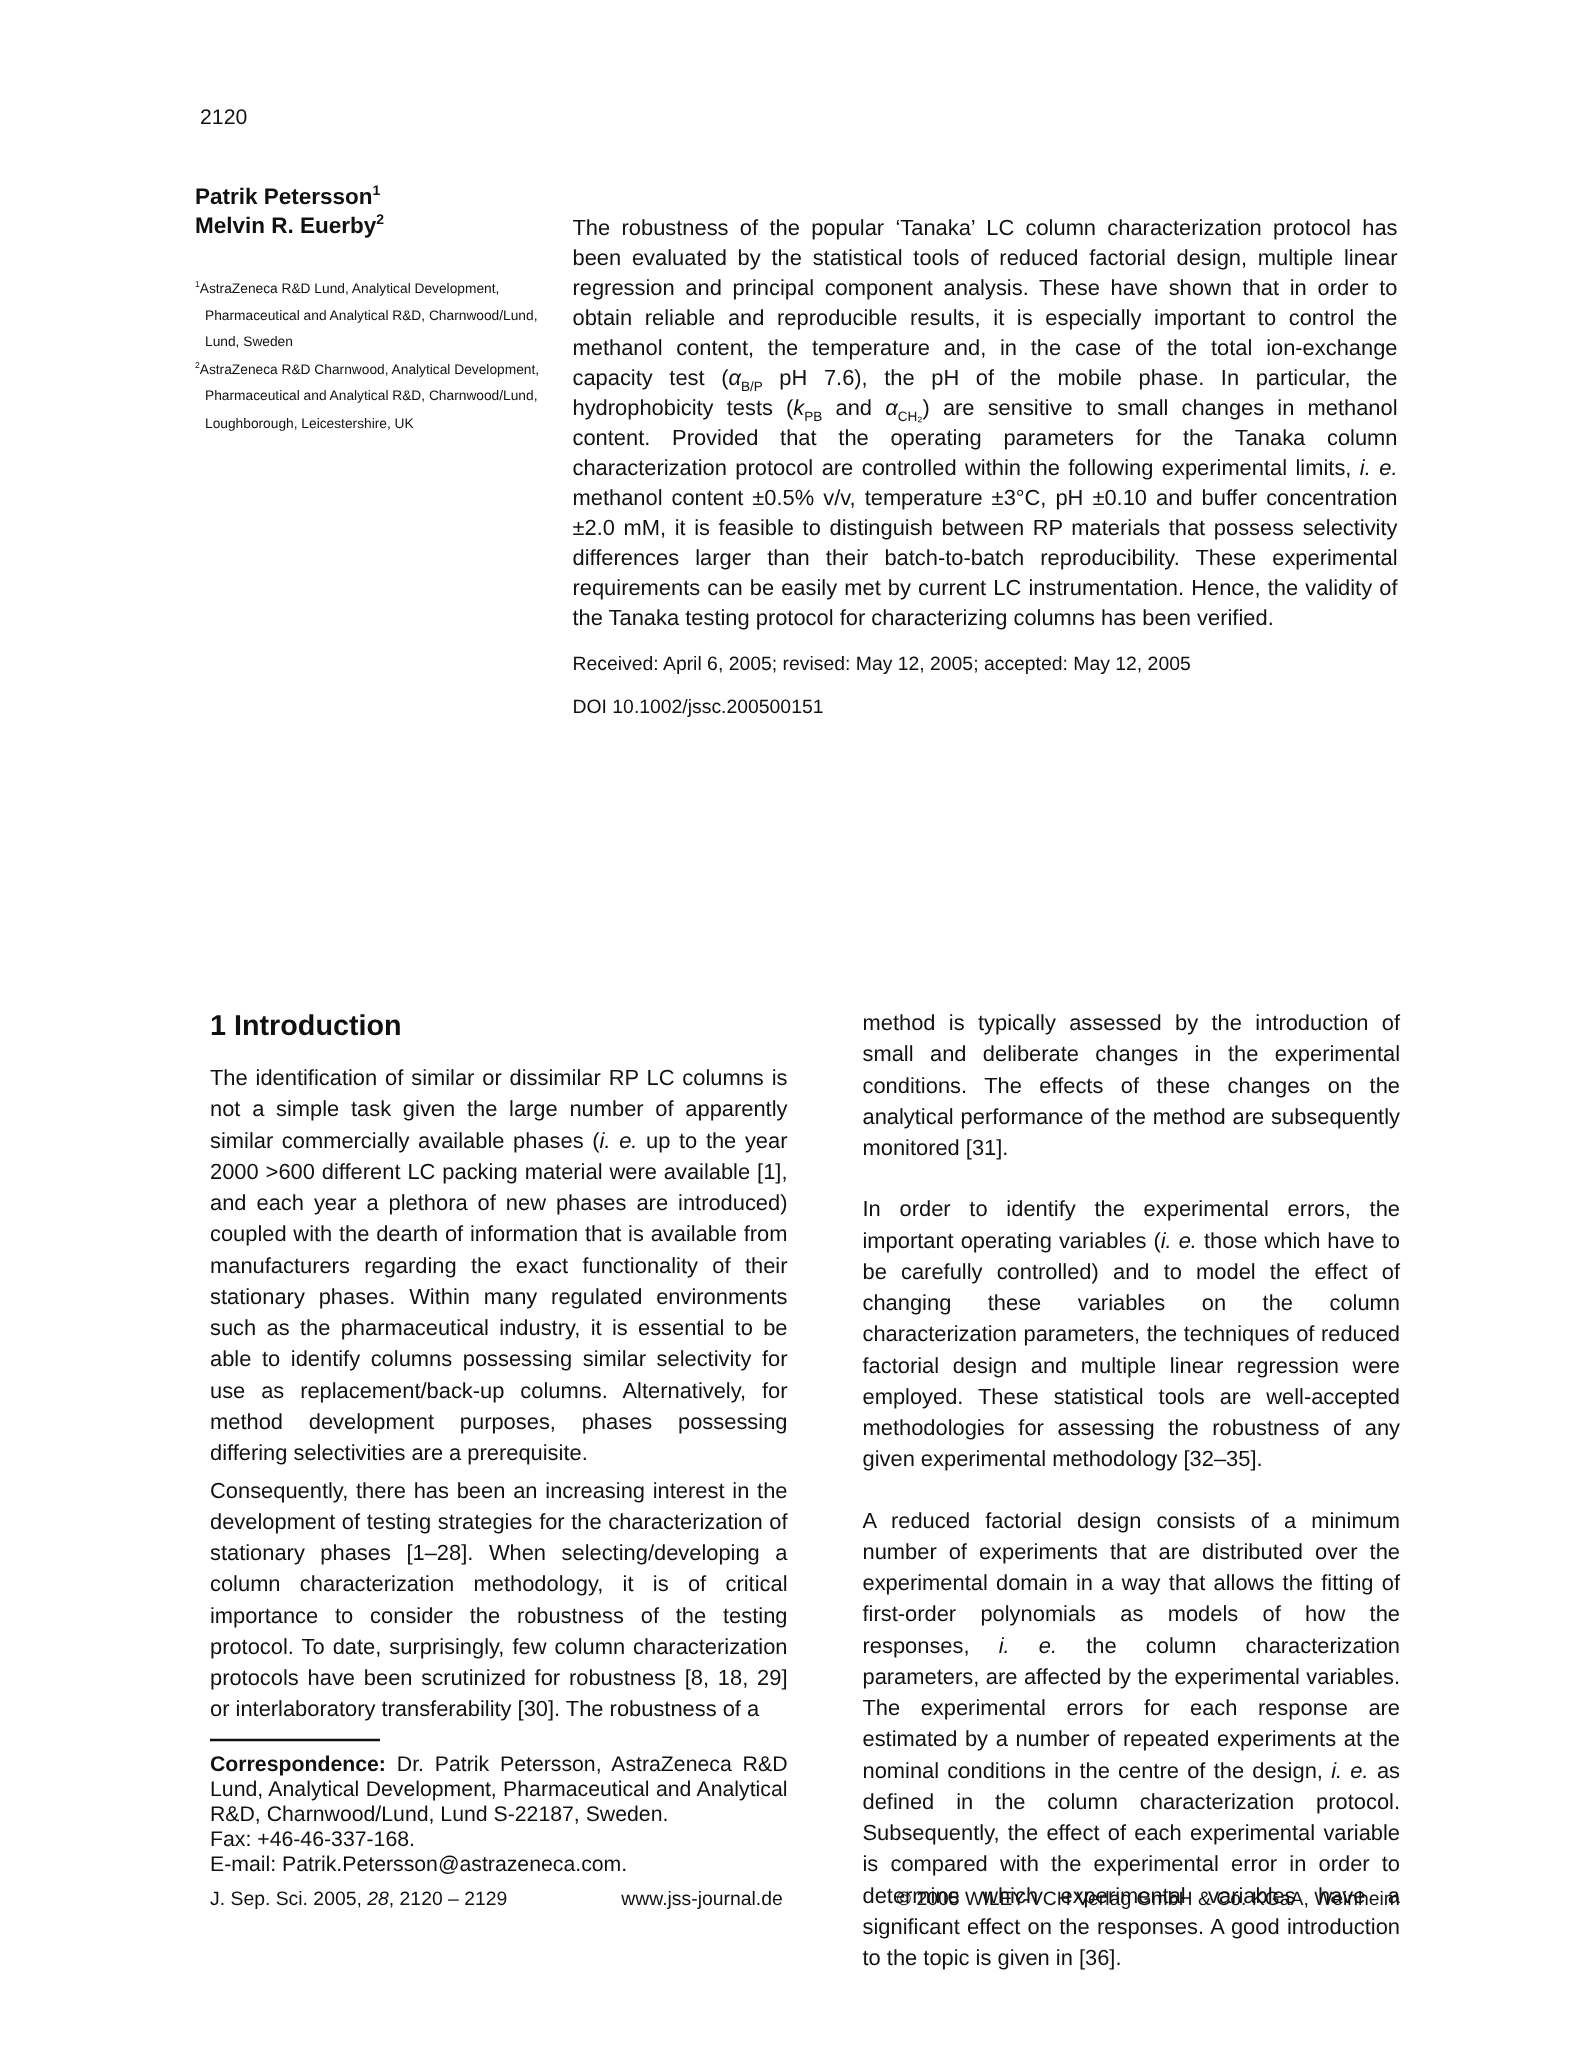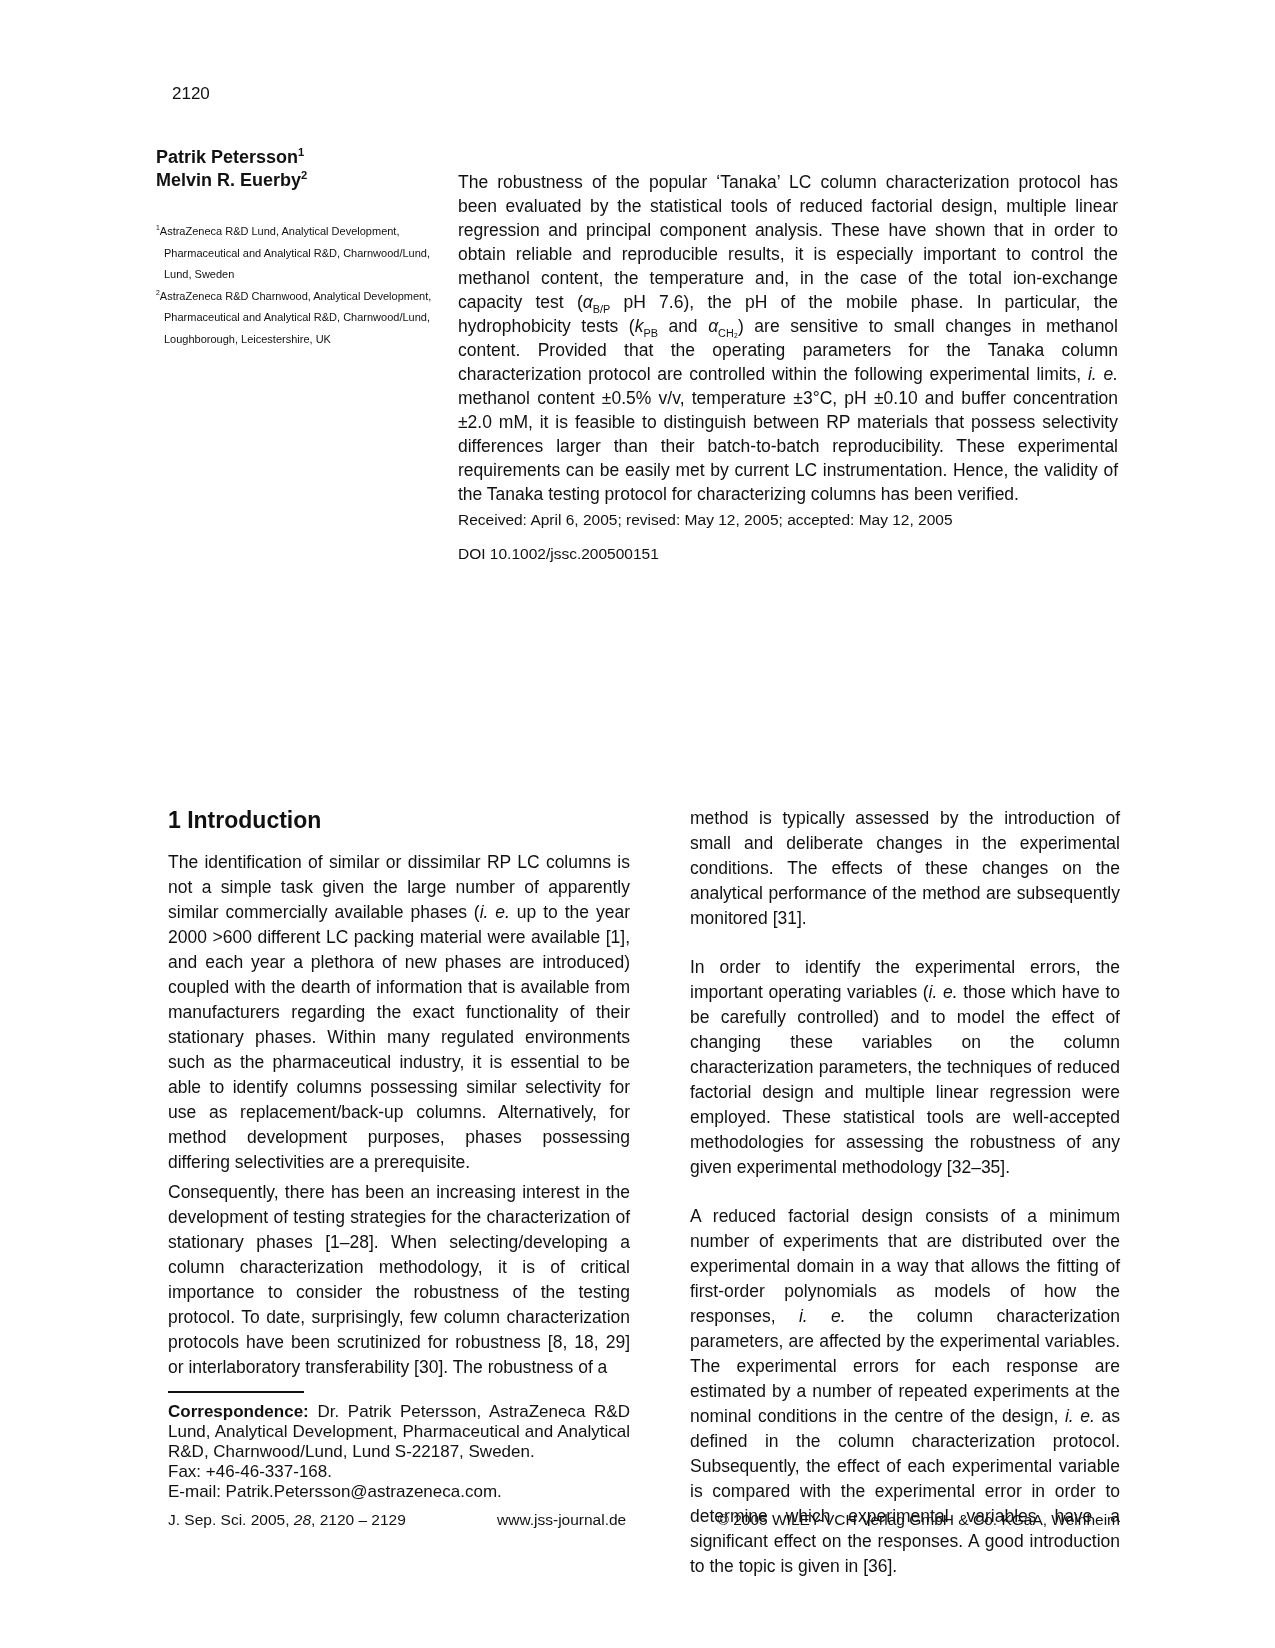--- a/index.html
+++ b/index.html
@@ -3,32 +3,32 @@
 <meta charset="utf-8">
 <style>
   html,body { margin:0; padding:0; background:#ffffff; }
   .page {
     position:relative; width:1275px; height:1648px; background:#ffffff;
     font-family:"Liberation Sans", sans-serif; color:#111111;
     overflow:hidden;
   }
   sup { font-size:62%; vertical-align:super; line-height:0; }
   sub { font-size:62%; vertical-align:sub; line-height:0; }
-  .pagenum { position:absolute; left:172px; top:84px; font-size:17px; }
+  .pagenum { position:absolute; left:160px; top:84px; font-size:17px; }
 
   .sidebar { position:absolute; left:156px; top:146px; width:276px; }
   .authors { font-weight:bold; font-size:18px; line-height:23px; }
   .affiliations { margin-top:29px; font-size:11px; line-height:21.5px; }
   .affiliation { padding-left:8px; text-indent:-8px; }
 
   .main { position:absolute; left:458px; top:144px; width:660px; }
   .title { font-weight:bold; font-size:27.5px; line-height:34px; letter-spacing:-0.2px; }
   .abstract { margin-top:26px; font-size:17.5px; line-height:24px; text-align:justify; }
   .keywords { margin-top:19px; font-size:15.5px; line-height:21px; }
-  .received { margin-top:4px; font-size:15.5px; line-height:20px; }
+  .received { margin-top:16px; font-size:15.5px; line-height:20px; }
   .doi { margin-top:14px; font-size:15.5px; line-height:20px; }
 
   .col-left  { position:absolute; left:168px; top:806px; width:462px; }
   .col-right { position:absolute; left:690px; top:806px; width:430px; }
   .section-heading { font-size:23px; font-weight:bold; margin:0 0 16px 0; line-height:28px; }
   .body-par { font-size:17.5px; line-height:25px; text-align:justify; margin:0; }
   .gap-small { margin-top:5px; }
   .gap-par { margin-top:24px; }
   .footnote-rule { width:136px; border:none; border-top:2px solid #111111; margin:11px 0 9px 0; }
   .correspondence { font-size:17px; line-height:20px; text-align:justify; }

